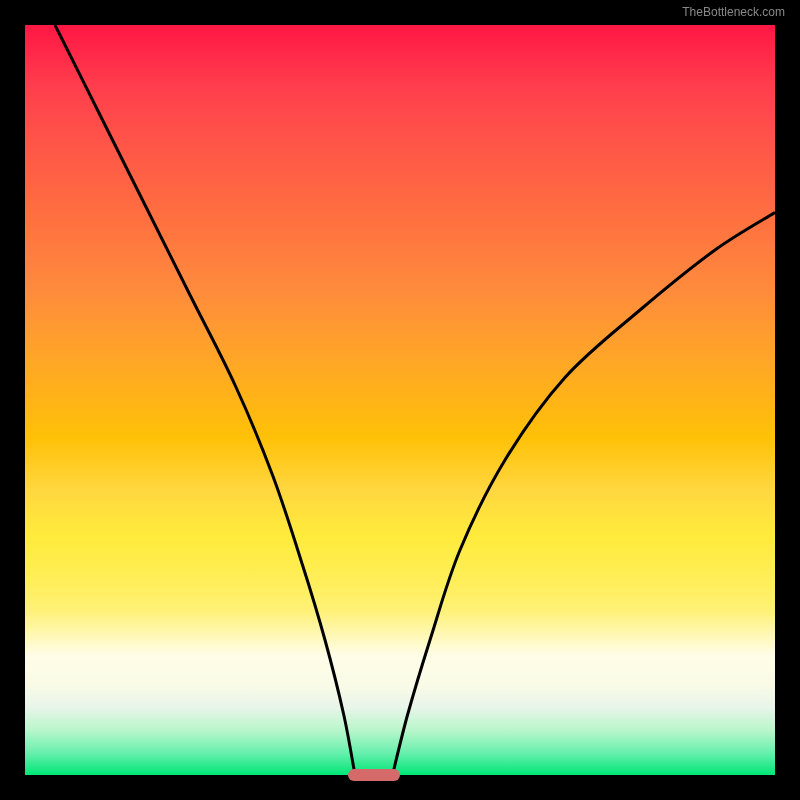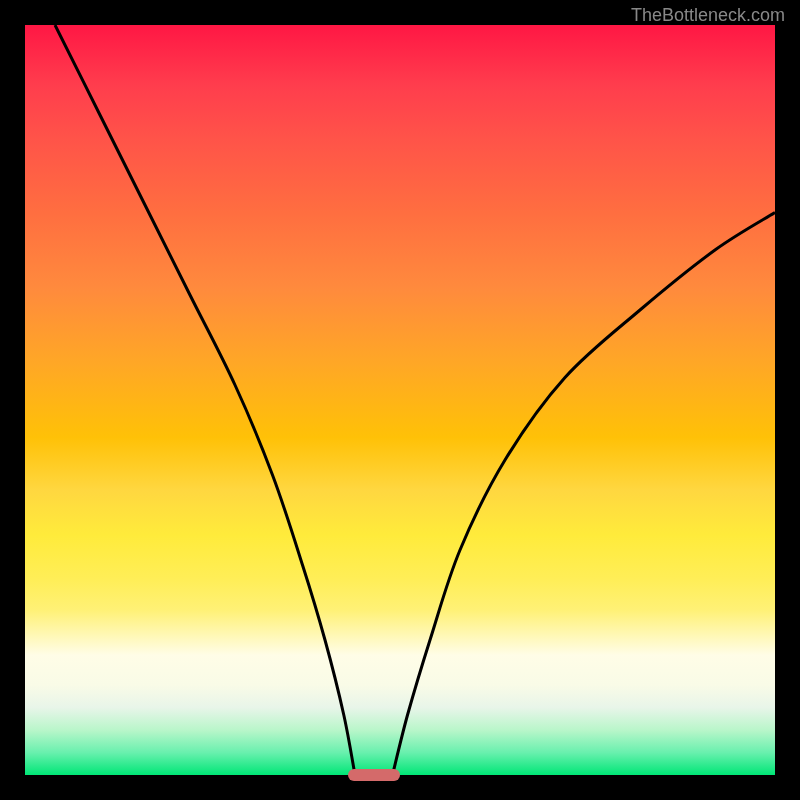--- a/index.html
+++ b/index.html
@@ -39,21 +39,21 @@
         #69f0ae 97%,
         #00e676 100%
       );
     }
     .watermark {
       position: absolute;
       top: 5px;
       right: 15px;
       color: #888;
       font-family: Arial, sans-serif;
-      font-size: 18px;
+      font-size: 12px;
       z-index: 10;
     }
     .curve-svg {
       position: absolute;
       top: 0;
       left: 0;
       width: 100%;
       height: 100%;
     }
     .marker {

